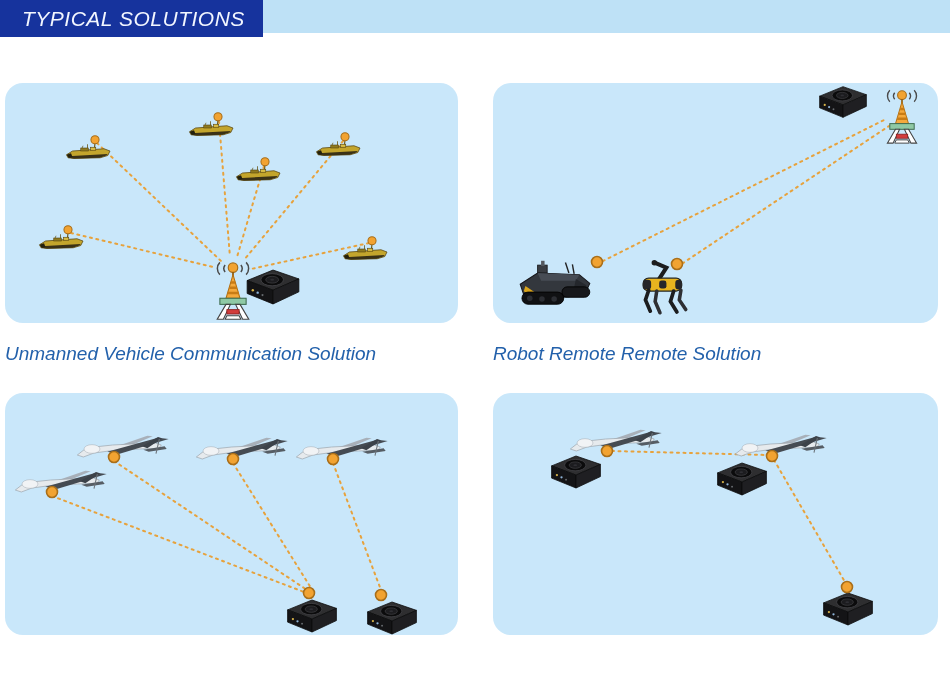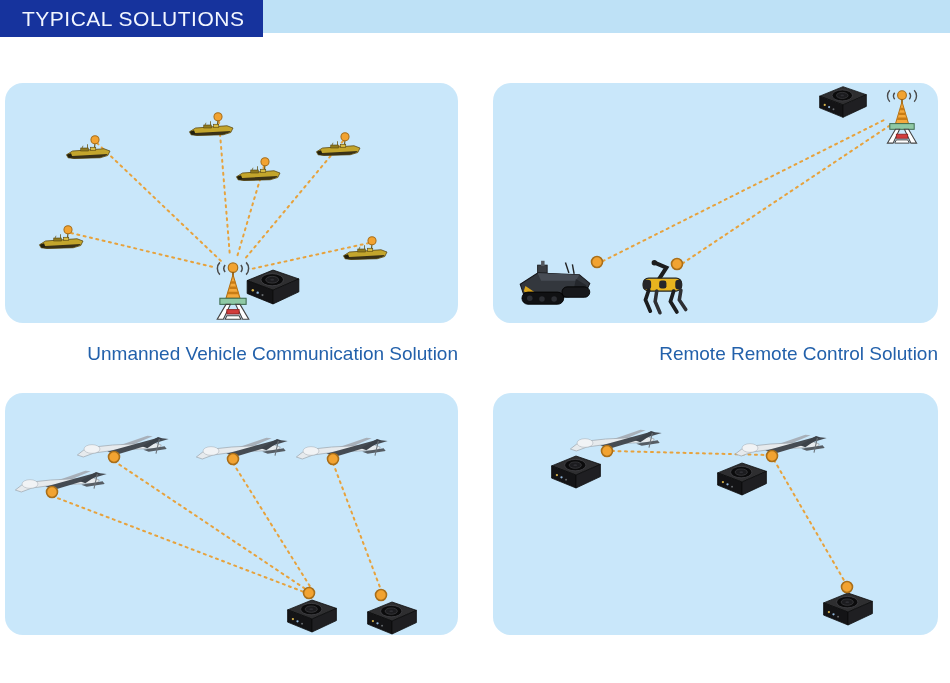--- a/index.html
+++ b/index.html
@@ -1,39 +1,39 @@
 <!DOCTYPE html>
 <html style="--header-bg: #16339D; --header-text: #F2F6FF; --strip-bg: #BEE1F6; --panel-bg: #C9E7FA; --caption-text: #2361AB; --link-orange: #E7A23C; --node-fill: #F2A331; --node-stroke: #A96F1A;"><head>
 <meta charset="utf-8">
 <style>
   * { margin:0; padding:0; box-sizing:border-box; }
   html,body { width:950px; height:683px; }
   body { background:#ffffff; font-family:"Liberation Sans", sans-serif; position:relative; overflow:hidden; }
-  .page { position:absolute; inset:0; }
+  .page { position:absolute; inset:0;font-style:italic; }
 
   .banner {
     position:absolute; left:0; top:0; width:263px; height:37px;
     background:var(--header-bg,#16339D); color:var(--header-text,#F2F6FF);
     display:flex; align-items:center; padding-left:22px;
     font-size:21px; letter-spacing:0.5px; font-weight:400;
   }
   .banner-strip {
     position:absolute; left:263px; top:0; width:687px; height:33px;
     background:var(--strip-bg,#BEE1F6);
   }
 
   .panel { position:absolute; border-radius:18px; background:var(--panel-bg,#C9E7FA); overflow:hidden; }
   #p1 { left:5px;   top:83px;  width:453px; height:240px; }
   #p2 { left:493px; top:83px;  width:445px; height:240px; }
   #p3 { left:5px;   top:393px; width:453px; height:242px; }
   #p4 { left:493px; top:393px; width:445px; height:242px; }
 
   .caption {
     position:absolute; color:var(--caption-text,#2361AB);
-    font-size:19px; text-align:right; line-height:23px;
+    font-size:19px; text-align:left; line-height:23px;
   }
   #c1 { left:5px;   top:342px; width:453px; }
   #c2 { left:493px; top:342px; width:445px; }
   #c3 { left:5px;   top:650px; width:453px; }
   #c4 { left:493px; top:650px; width:445px; }
 
   svg.scene { position:absolute; inset:0; width:100%; height:100%; display:block; }
   .link { stroke:var(--link-orange,#E7A23C); stroke-width:2; stroke-dasharray:2 4.5; fill:none; stroke-linecap:round; }
   .node { fill:var(--node-fill,#F2A331); stroke:var(--node-stroke,#A96F1A); stroke-width:1.6; }
 </style>
@@ -157,21 +157,21 @@
       <line class="link" x1="104" y1="181" x2="393" y2="36"></line>
       <line class="link" x1="184" y1="184" x2="396" y2="43"></line>
       <use href="#sym-box" x="322" y="0" width="56" height="38"></use>
       <use href="#sym-tower" x="383" y="3" width="52" height="59"></use>
       <use href="#sym-ugv" x="22" y="175" width="80" height="56"></use>
       <use href="#sym-quad" x="142" y="174" width="58" height="60"></use>
       <circle class="node" cx="104" cy="179" r="5.5"></circle>
       <circle class="node" cx="184" cy="181" r="5.5"></circle>
     </svg>
   </div>
-  <div class="caption" id="c2">Remote Remote Control Solution</div>
+  <div class="caption" id="c2">Robot Remote Remote Solution</div>
 
   <div class="panel" id="p3">
     <svg class="scene" viewBox="0 0 453 242">
       <line class="link" x1="109" y1="68" x2="302" y2="197"></line>
       <line class="link" x1="47" y1="103" x2="299" y2="199"></line>
       <line class="link" x1="228" y1="70" x2="306" y2="195"></line>
       <line class="link" x1="328" y1="70" x2="376" y2="197"></line>
       <use href="#sym-drone" x="69" y="40" width="100" height="36"></use>
       <use href="#sym-drone" x="7" y="75" width="100" height="36"></use>
       <use href="#sym-drone" x="188" y="42" width="100" height="36"></use>

